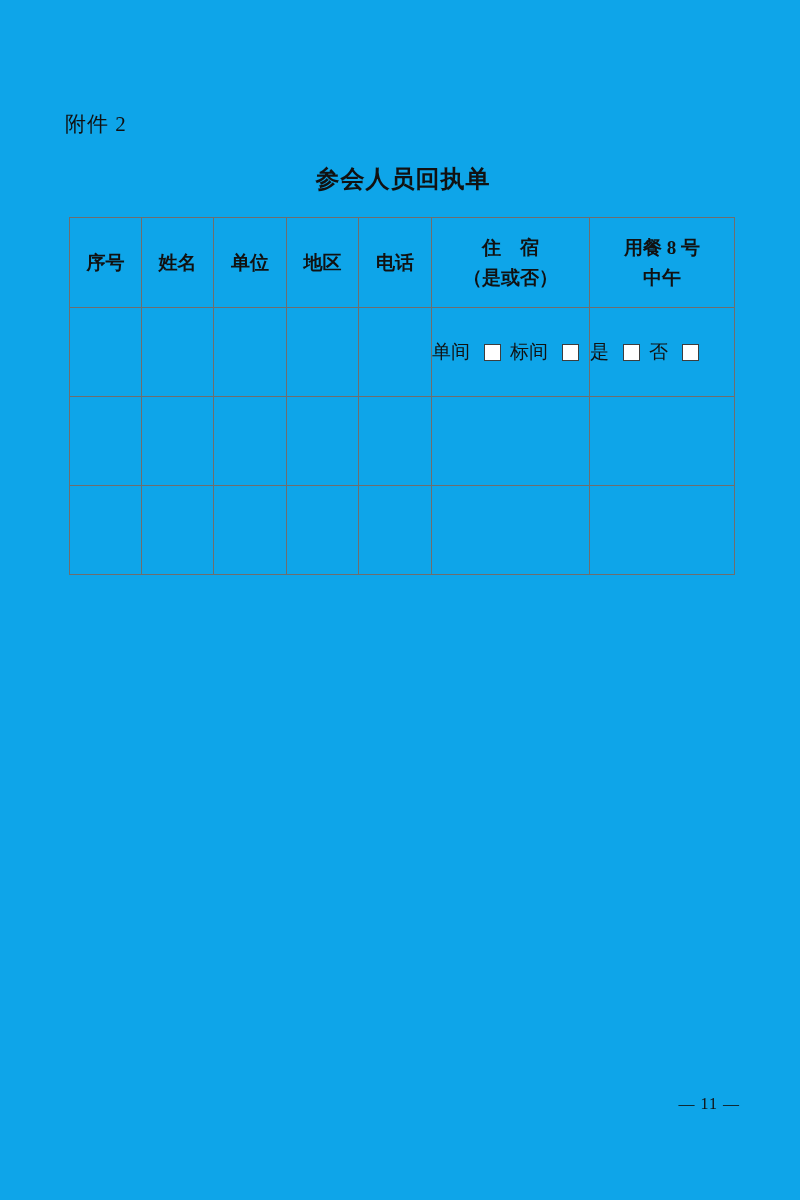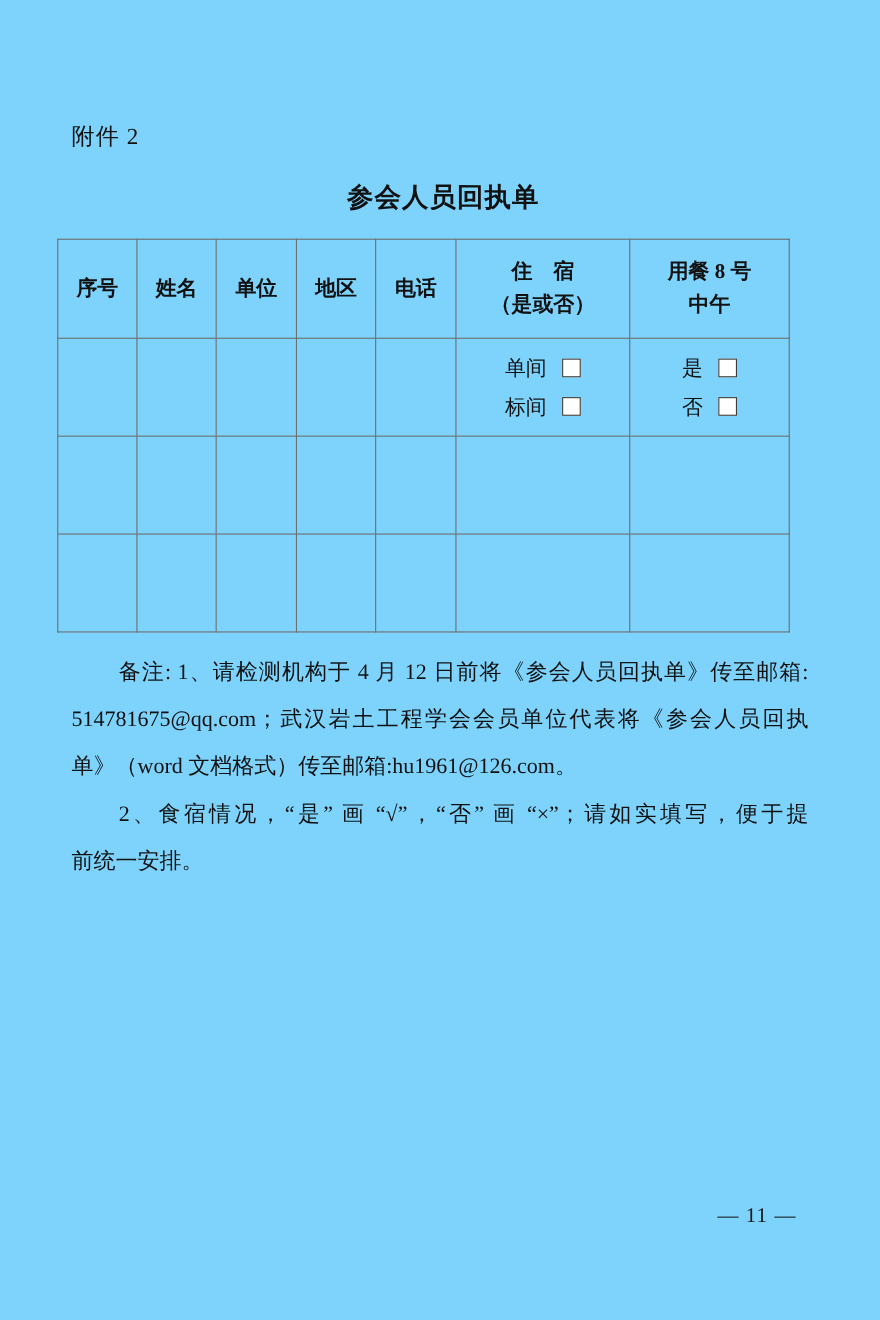--- a/index.html
+++ b/index.html
@@ -1,49 +1,49 @@
 <!DOCTYPE html>
 <html><head>
 <meta charset="utf-8">
 <style>
   html,body { margin:0; padding:0; background:#ffffff; }
   .page {
     position:relative;
     width:800px; height:1200px;
-    background:#7dd3fc;
+    background:#0ea5e9;
     font-family:"Liberation Serif", serif;
     color:#111;
     overflow:hidden;
   }
   .attachment-label {
     position:absolute; left:65px; top:110px;
     font-size:21px; letter-spacing:1px;
   }
   .doc-title {
     position:absolute; left:3px; top:163px; width:100%;
     text-align:center; font-size:24px; font-weight:bold;
     letter-spacing:1px;
   }
   table.reply-table {
-    position:absolute; left:52px; top:217px;
+    position:absolute; left:69px; top:217px;
     border-collapse:collapse; table-layout:fixed;
     width:665px;
   }
   .reply-table td {
     border:1px solid #6e6e6e;
     text-align:center; vertical-align:middle;
     padding:0; font-size:19px;
   }
   .reply-table tr.header-row td {
     height:89px; font-weight:600; line-height:1.55;
   }
   .reply-table tr.data-row td { height:88px; }
   .hdr-line { display:block;font-family:Liberation Serif, serif; }
   .opt-group {
-    display:flex; flex-direction:column; align-items:center; gap:9px;
+    display:flex; flex-direction:row; align-items:center; gap:9px;
   }
   .opt-row { display:flex; align-items:center; }
   .opt-label { font-size:19px; }
   .checkbox {
     display:inline-block; width:15px; height:15px;
     border:1.5px solid #3d3d3d; margin-left:14px;
     background:#fff;
   }
   .notes {
     position:absolute; left:65px; top:590px; width:670px;
@@ -51,22 +51,22 @@
   }
   .note-line {
     height:43px; line-height:43px; white-space:nowrap;
   }
   .note-line.just {
     white-space:normal;
     text-align:justify; text-align-last:justify;
   }
   .note-line.indent { text-indent:43px; }
   .page-number {
-    position:absolute; top:1095px; right:76px;
-    font-size:19px; letter-spacing:1px;
+    position:absolute; top:1095px; right:60px;
+    font-size:16px; letter-spacing:1px;
   }
 </style>
 </head>
 <body>
 
 <div class="page">
 
   <div class="attachment-label">附件 2</div>
 
   <div class="doc-title">参会人员回执单</div>
@@ -145,23 +145,16 @@
         <td></td>
         <td></td>
         <td></td>
         <td></td>
         <td></td>
         <td></td>
       </tr>
     </tbody>
   </table>
 
-  <div class="notes">
-    <div class="note-line just indent">备注: 1、请检测机构于 4 月 12 日前将《参会人员回执单》传至邮箱:</div>
-    <div class="note-line just">514781675@qq.com；武汉岩土工程学会会员单位代表将《参会人员回执</div>
-    <div class="note-line">单》（word 文档格式）传至邮箱:hu1961@126.com。</div>
-    <div class="note-line just indent">2、食宿情况，“是” 画 “√”，“否” 画 “×”；请如实填写，便于提</div>
-    <div class="note-line">前统一安排。</div>
-  </div>
 
   <div class="page-number">— 11 —</div>
 
 </div>
 
 </body></html>

